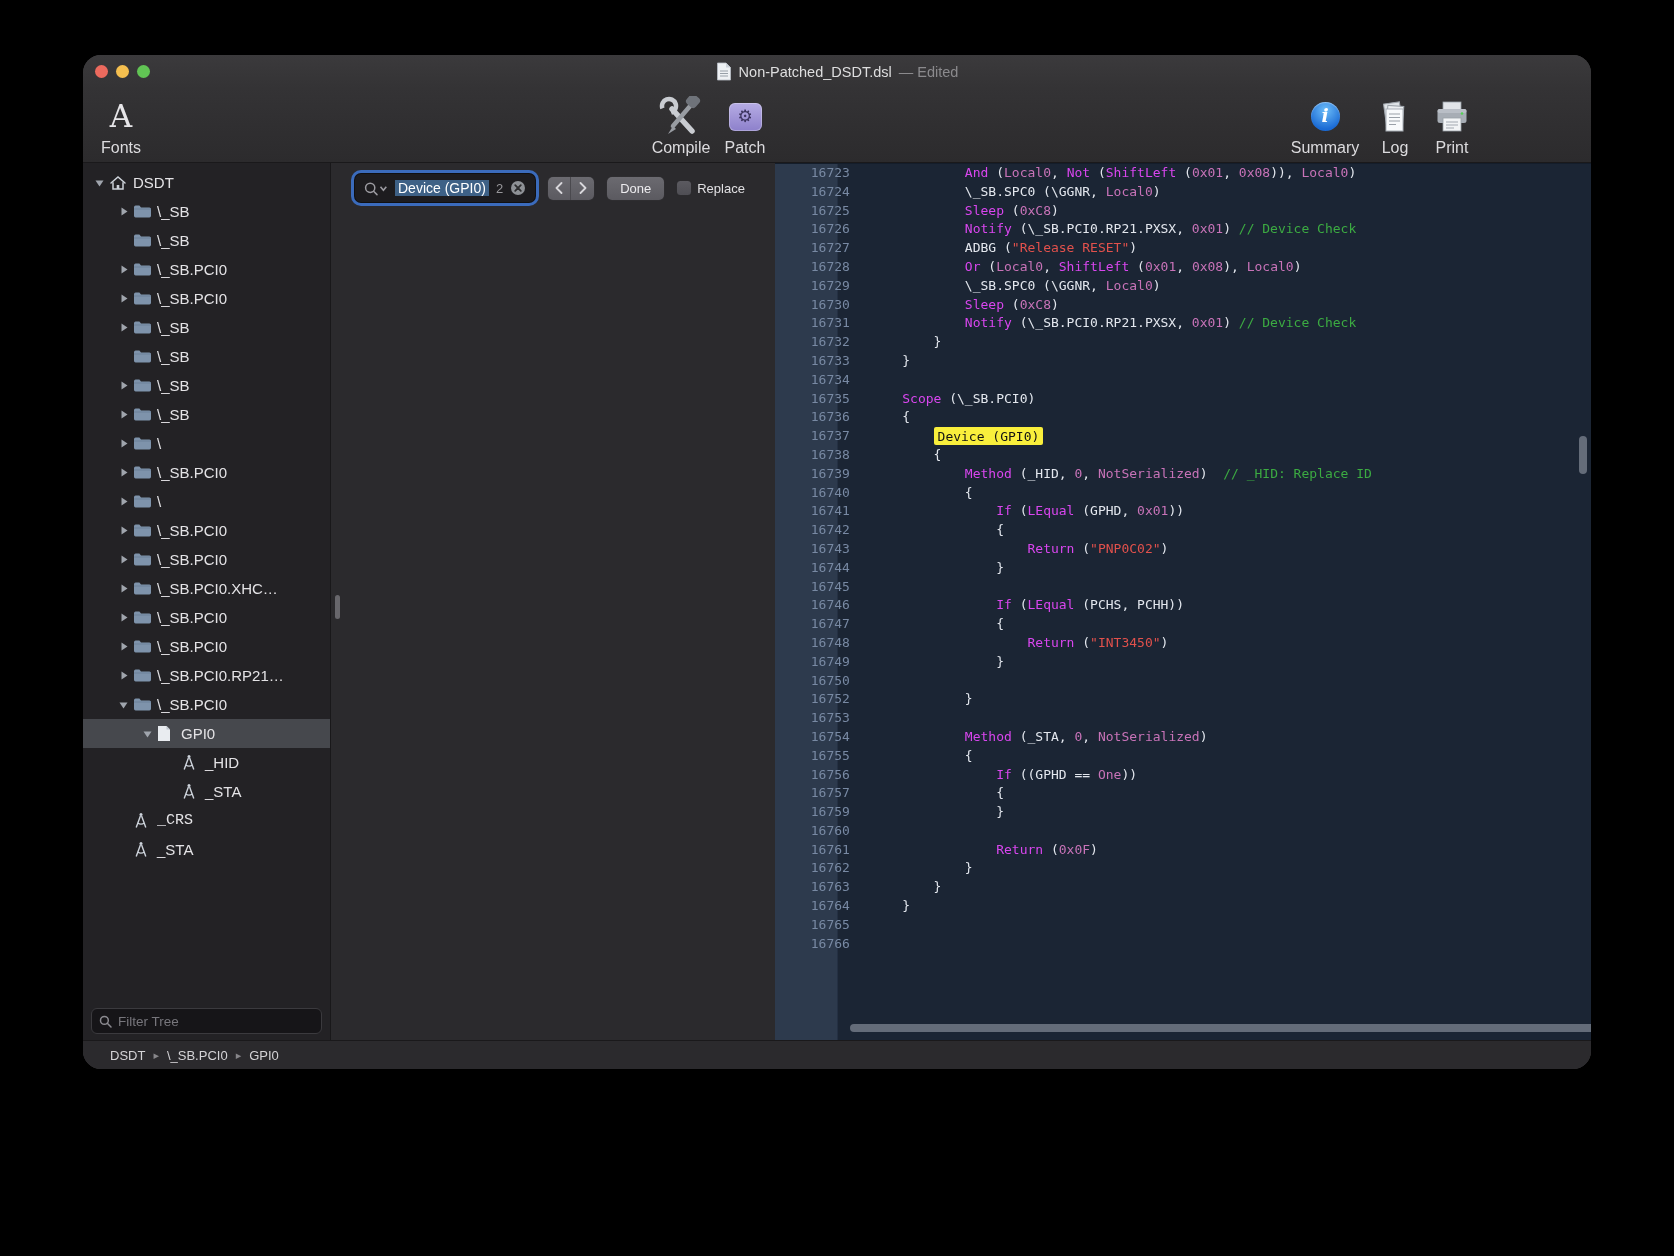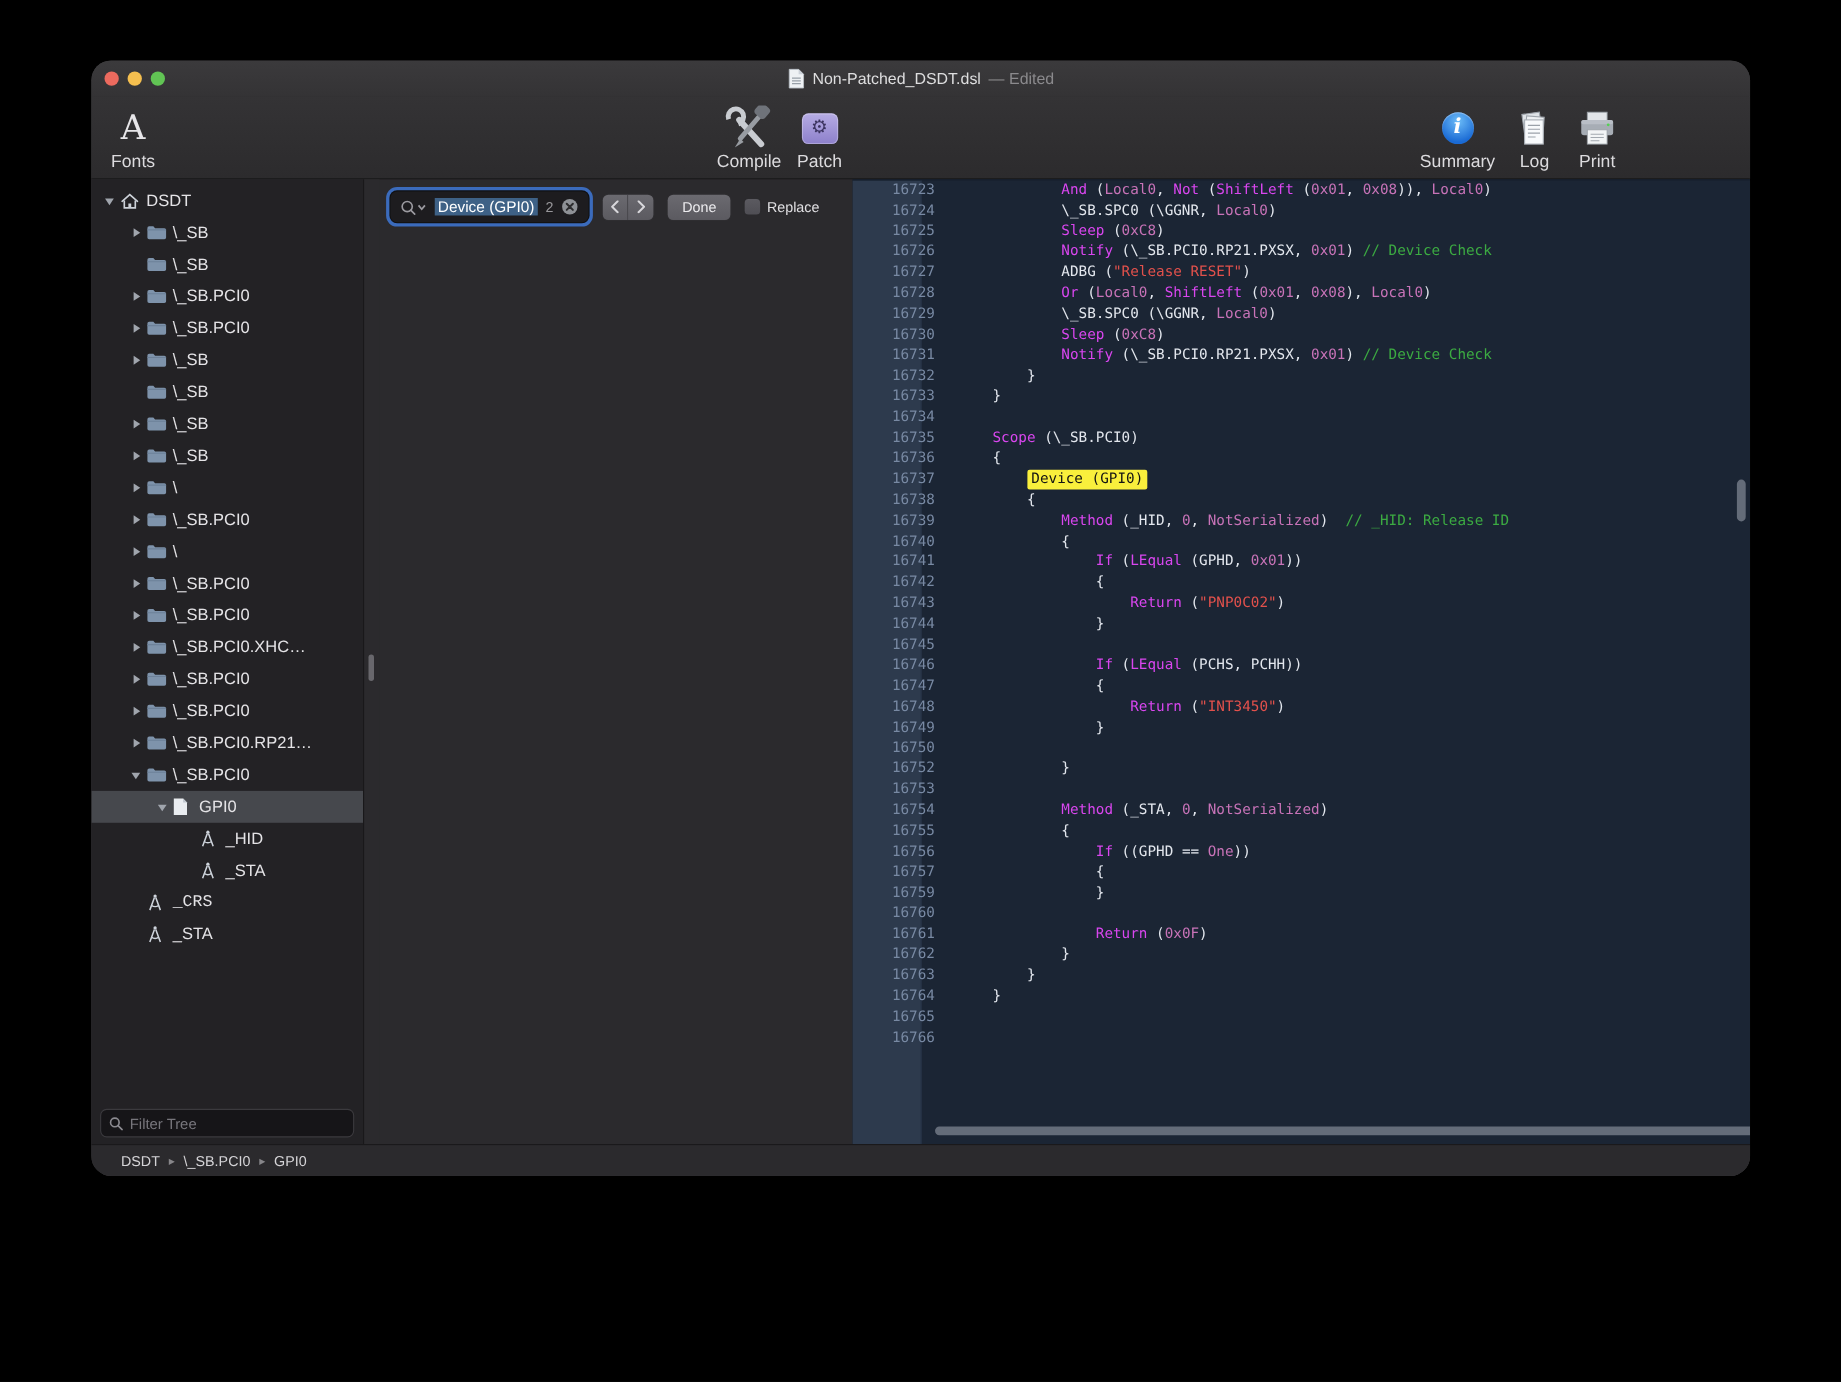--- a/index.html
+++ b/index.html
@@ -644,21 +644,21 @@
             <div class="cl">
               <span class="ln">16737</span>
               <span class="ct"><span class="tok-p">        </span><span class="tok-h">Device (GPI0)</span></span>
             </div>
             <div class="cl">
               <span class="ln">16738</span>
               <span class="ct"><span class="tok-p">        {</span></span>
             </div>
             <div class="cl">
               <span class="ln">16739</span>
-              <span class="ct"><span class="tok-p">            </span><span class="tok-k">Method</span><span class="tok-p"> (_HID, </span><span class="tok-n">0</span><span class="tok-p">, </span><span class="tok-n">NotSerialized</span><span class="tok-p">)  </span><span class="tok-c">// _HID: Release ID</span></span>
+              <span class="ct"><span class="tok-p">            </span><span class="tok-k">Method</span><span class="tok-p"> (_HID, </span><span class="tok-n">0</span><span class="tok-p">, </span><span class="tok-n">NotSerialized</span><span class="tok-p">)  </span><span class="tok-c">// _HID: Replace ID</span></span>
             </div>
             <div class="cl">
               <span class="ln">16740</span>
               <span class="ct"><span class="tok-p">            {</span></span>
             </div>
             <div class="cl">
               <span class="ln">16741</span>
               <span class="ct"><span class="tok-p">                </span><span class="tok-k">If</span><span class="tok-p"> (</span><span class="tok-k">LEqual</span><span class="tok-p"> (GPHD, </span><span class="tok-n">0x01</span><span class="tok-p">))</span></span>
             </div>
             <div class="cl">

